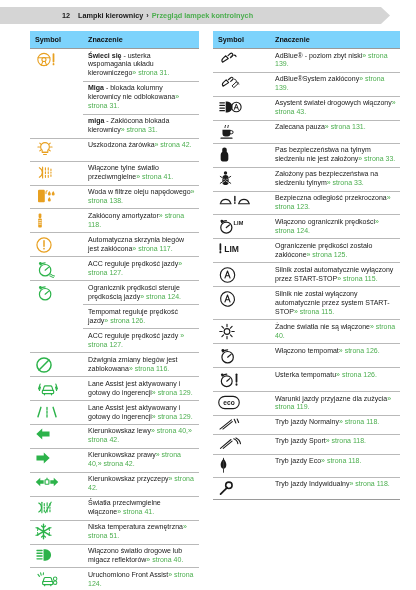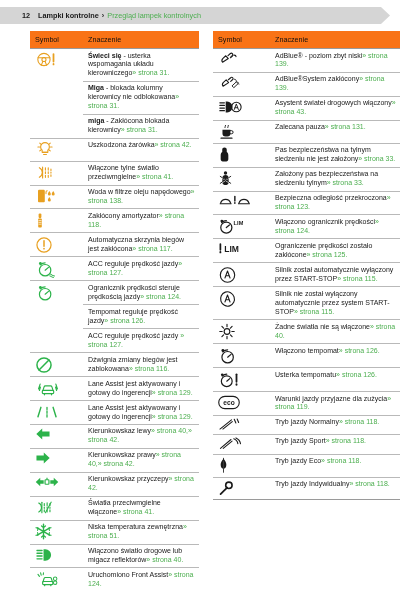--- a/index.html
+++ b/index.html
@@ -23,50 +23,51 @@
     clip-path:polygon(0 0, 381px 0, 390px 50%, 381px 100%, 0 100%);
   }
   .header-text{
     position:absolute;left:0;top:0;height:17px;
     display:flex;align-items:center;gap:0;
     font-size:7.3px;
     white-space:nowrap;
   }
   .hdr-pageno{
     display:inline-block;
-    width:30px;text-align:right;
+    width:40px;text-align:right;
     font-weight:bold;color:#1a1a1a;
     margin-right:8px;
+    padding-left:30px;
   }
   .hdr-chapter{font-weight:bold;color:#1a1a1a;}
   .hdr-sep{color:#1a1a1a;font-weight:bold;padding:0 3px;}
-  .hdr-section{color:#4cae4f;font-weight:normal;}
+  .hdr-section{color:#4cae4f;font-weight:bold;}
 
   
   .columns{
     position:absolute;
     top:31px;left:0;
     width:416px;
     display:flex;
     gap:14px;
     padding-left:30px;
     box-sizing:border-box;
   }
   .col{width:169px;}
   .col.right{width:187px;}
 
   table.sym{
     border-collapse:collapse;
     width:100%;
     table-layout:fixed;
   }
   table.sym th{
-    background:#f97316;
+    background:#7dd3fc;
     font-size:7.2px;
-    font-weight:normal;
+    font-weight:bold;
     text-align:left;
     padding:3px 4px 3px 5px;
     border-bottom:0.8px solid #9a9a9a;
     color:#101010;
     vertical-align:middle;
     height:11px;
   }
   table.sym td{
     font-size:7.0px;
     line-height:1.28;
@@ -91,21 +92,21 @@
   .ico{display:inline-block;line-height:0;vertical-align:middle;}
   .ico svg{display:block;margin:0 auto;}
 </style>
 </head>
 <body>
 
 <div class="page-header">
   <div class="header-bar"></div>
   <div class="header-text">
     <span class="hdr-pageno">12</span>
-    <span class="hdr-chapter">Lampki kontrolne</span>
+    <span class="hdr-chapter">Lampki kierownicy</span>
     <span class="hdr-sep">›</span>
     <span class="hdr-section">Przegląd lampek kontrolnych</span>
   </div>
 </div>
 
 <div class="columns">
 
   <div class="col left">
     <table class="sym">
       <thead>

